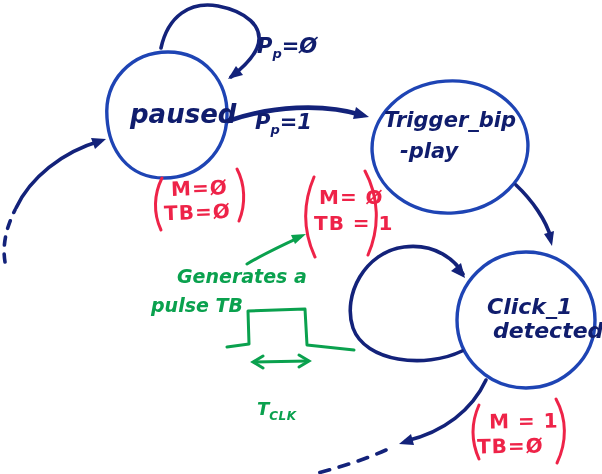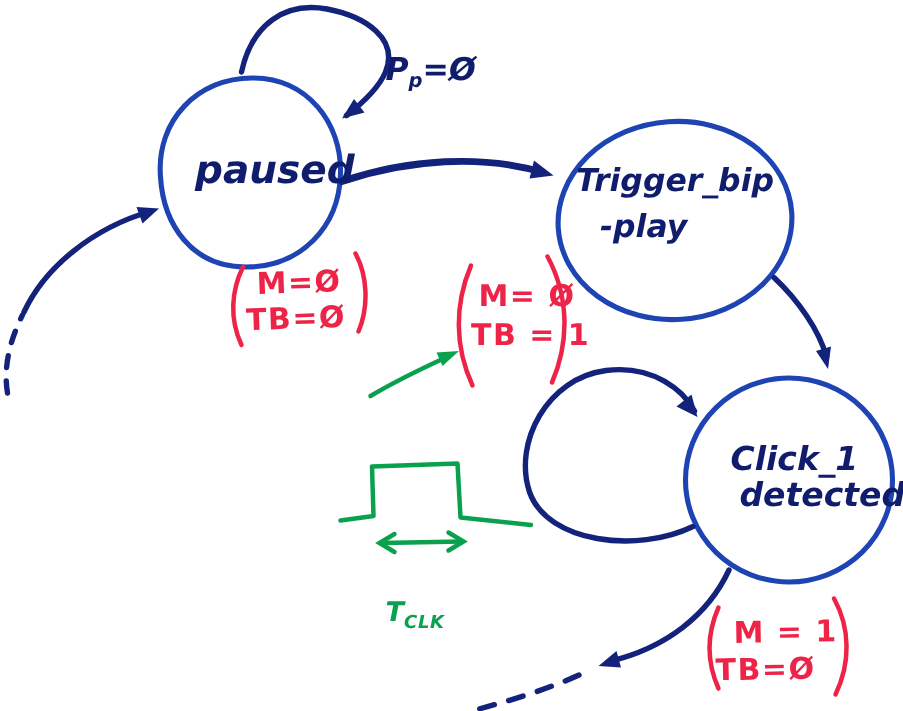--- a/index.html
+++ b/index.html
@@ -93,26 +93,29 @@
   <div class="lbl state-lbl" style="left:130px;top:101px;font-size:26px;">paused</div>
 
   <div class="lbl state-lbl" style="left:400px;top:141px;font-size:21px;">-play</div>
   <div class="lbl state-lbl" style="left:384px;top:110px;font-size:21px;">Trigger_bip</div>
 
   <div class="lbl state-lbl" style="left:487px;top:296px;font-size:22px;">Click_1</div>
   <div class="lbl state-lbl" style="left:493px;top:320px;font-size:22px;">detected</div>
 
   <div class="lbl cond-lbl" style="left:257px;top:36px;text-align:right;"><span>P</span><sub>p</sub><span>=Ø</span></div>
 
+  <div class="lbl cond-lbl" style="left:255px;top:112px;"><span>P</span><sub>p</sub><span>=1</span></div>
 
   <div class="lbl out-lbl" style="left:171px;top:178px;transform:rotate(-2deg);">M=Ø</div>
   <div class="lbl out-lbl" style="left:164px;top:202px;transform:rotate(-2deg);">TB=Ø</div>
 
   <div class="lbl out-lbl" style="left:319px;top:187px;">M= Ø</div>
   <div class="lbl out-lbl" style="left:314px;top:213px;">TB = 1</div>
 
   <div class="lbl out-lbl" style="left:489px;top:411px;transform:rotate(-1deg);">M = 1</div>
   <div class="lbl out-lbl" style="left:477px;top:436px;transform:rotate(-1deg);">TB=Ø</div>
 
+  <div class="lbl note-lbl" style="left:177px;top:267px;">Generates a</div>
+  <div class="lbl note-lbl" style="left:151px;top:296px;">pulse TB</div>
 
   <div class="lbl tclk" style="left:257px;top:368px;"><span>T</span><sub>CLK</sub></div>
 
 </div>
 
 </body></html>

